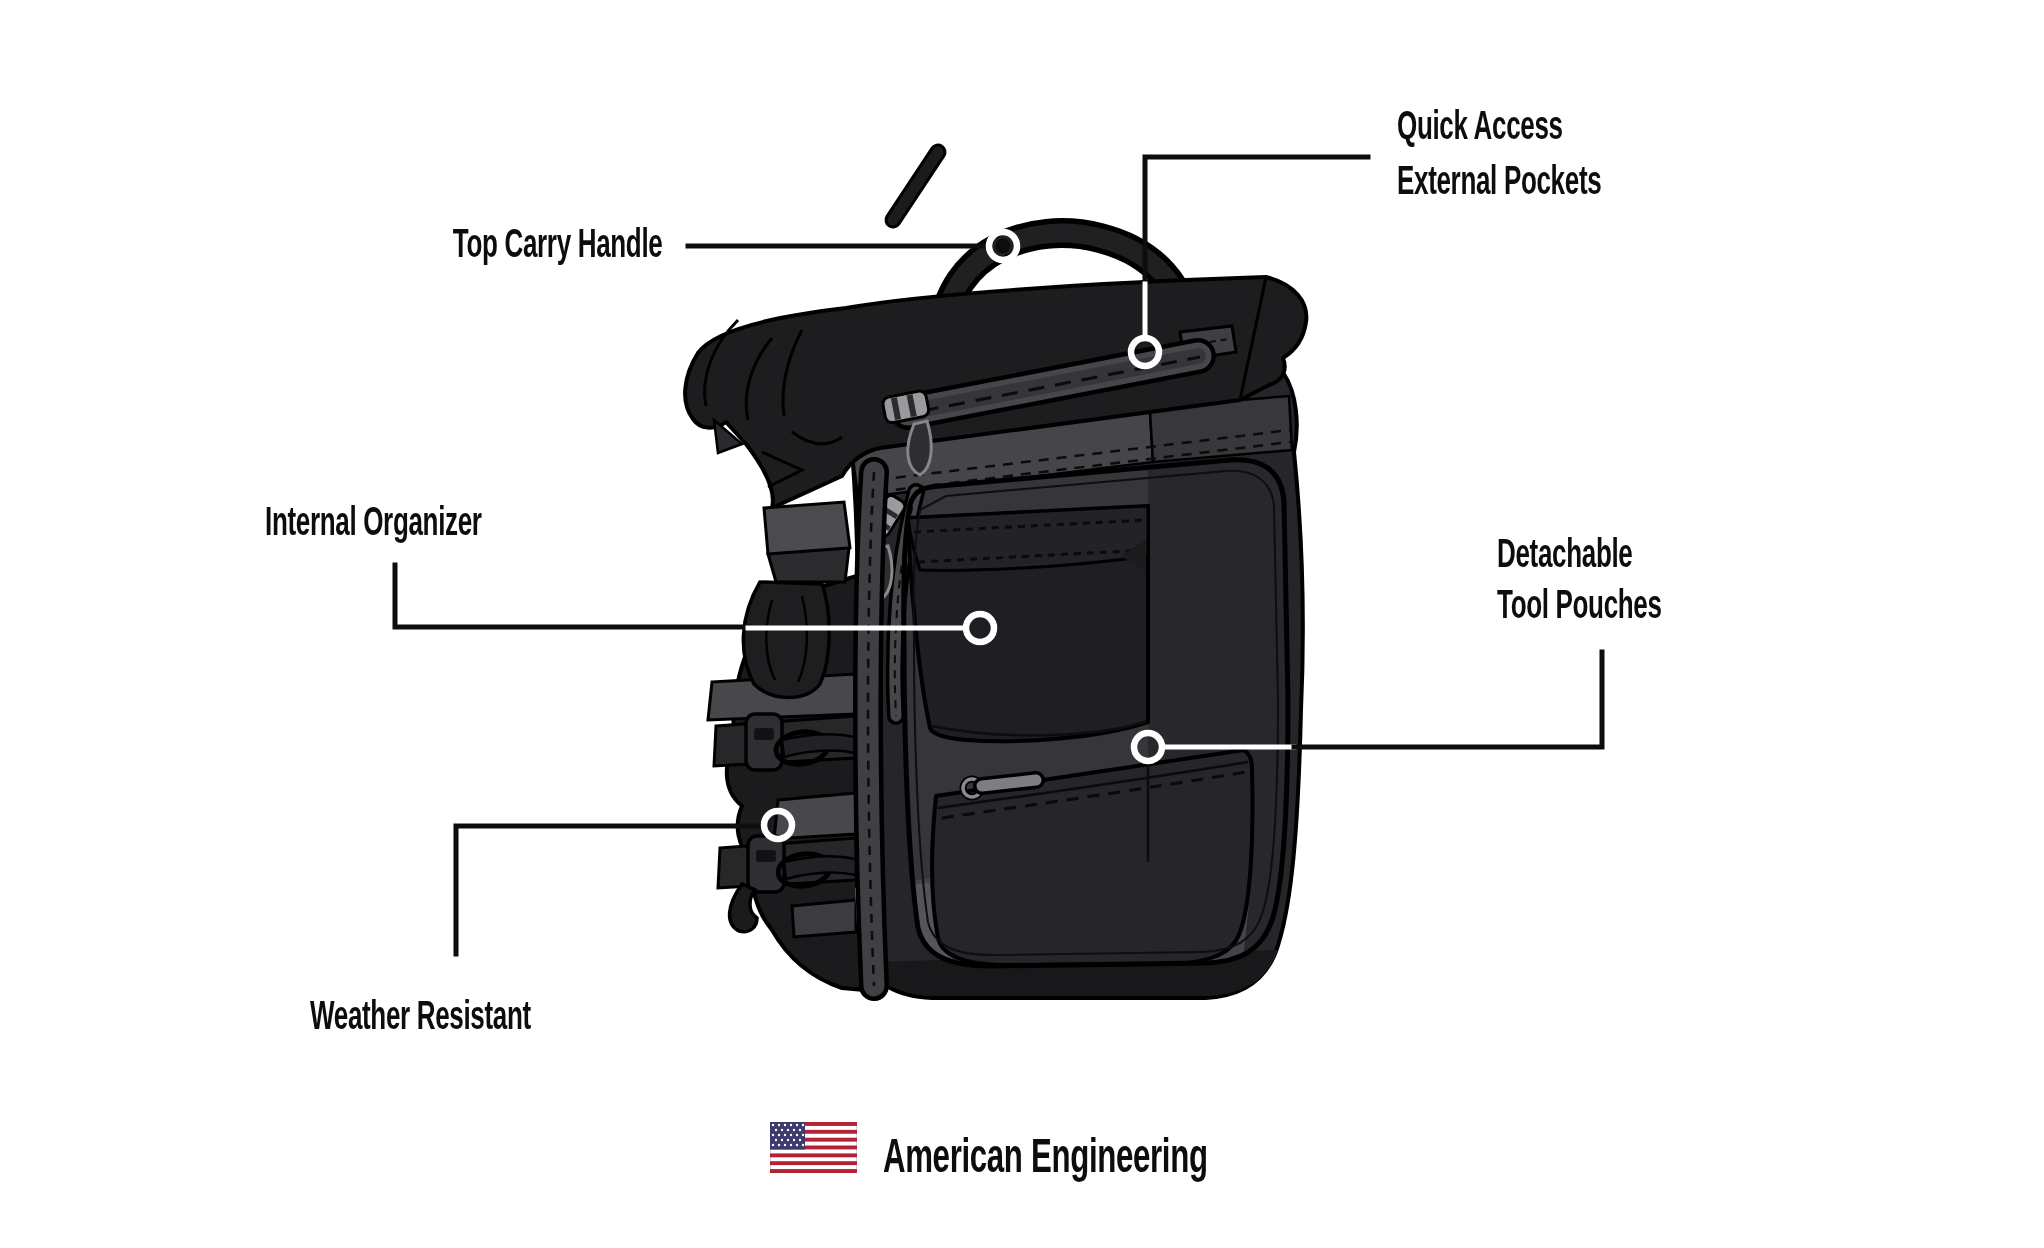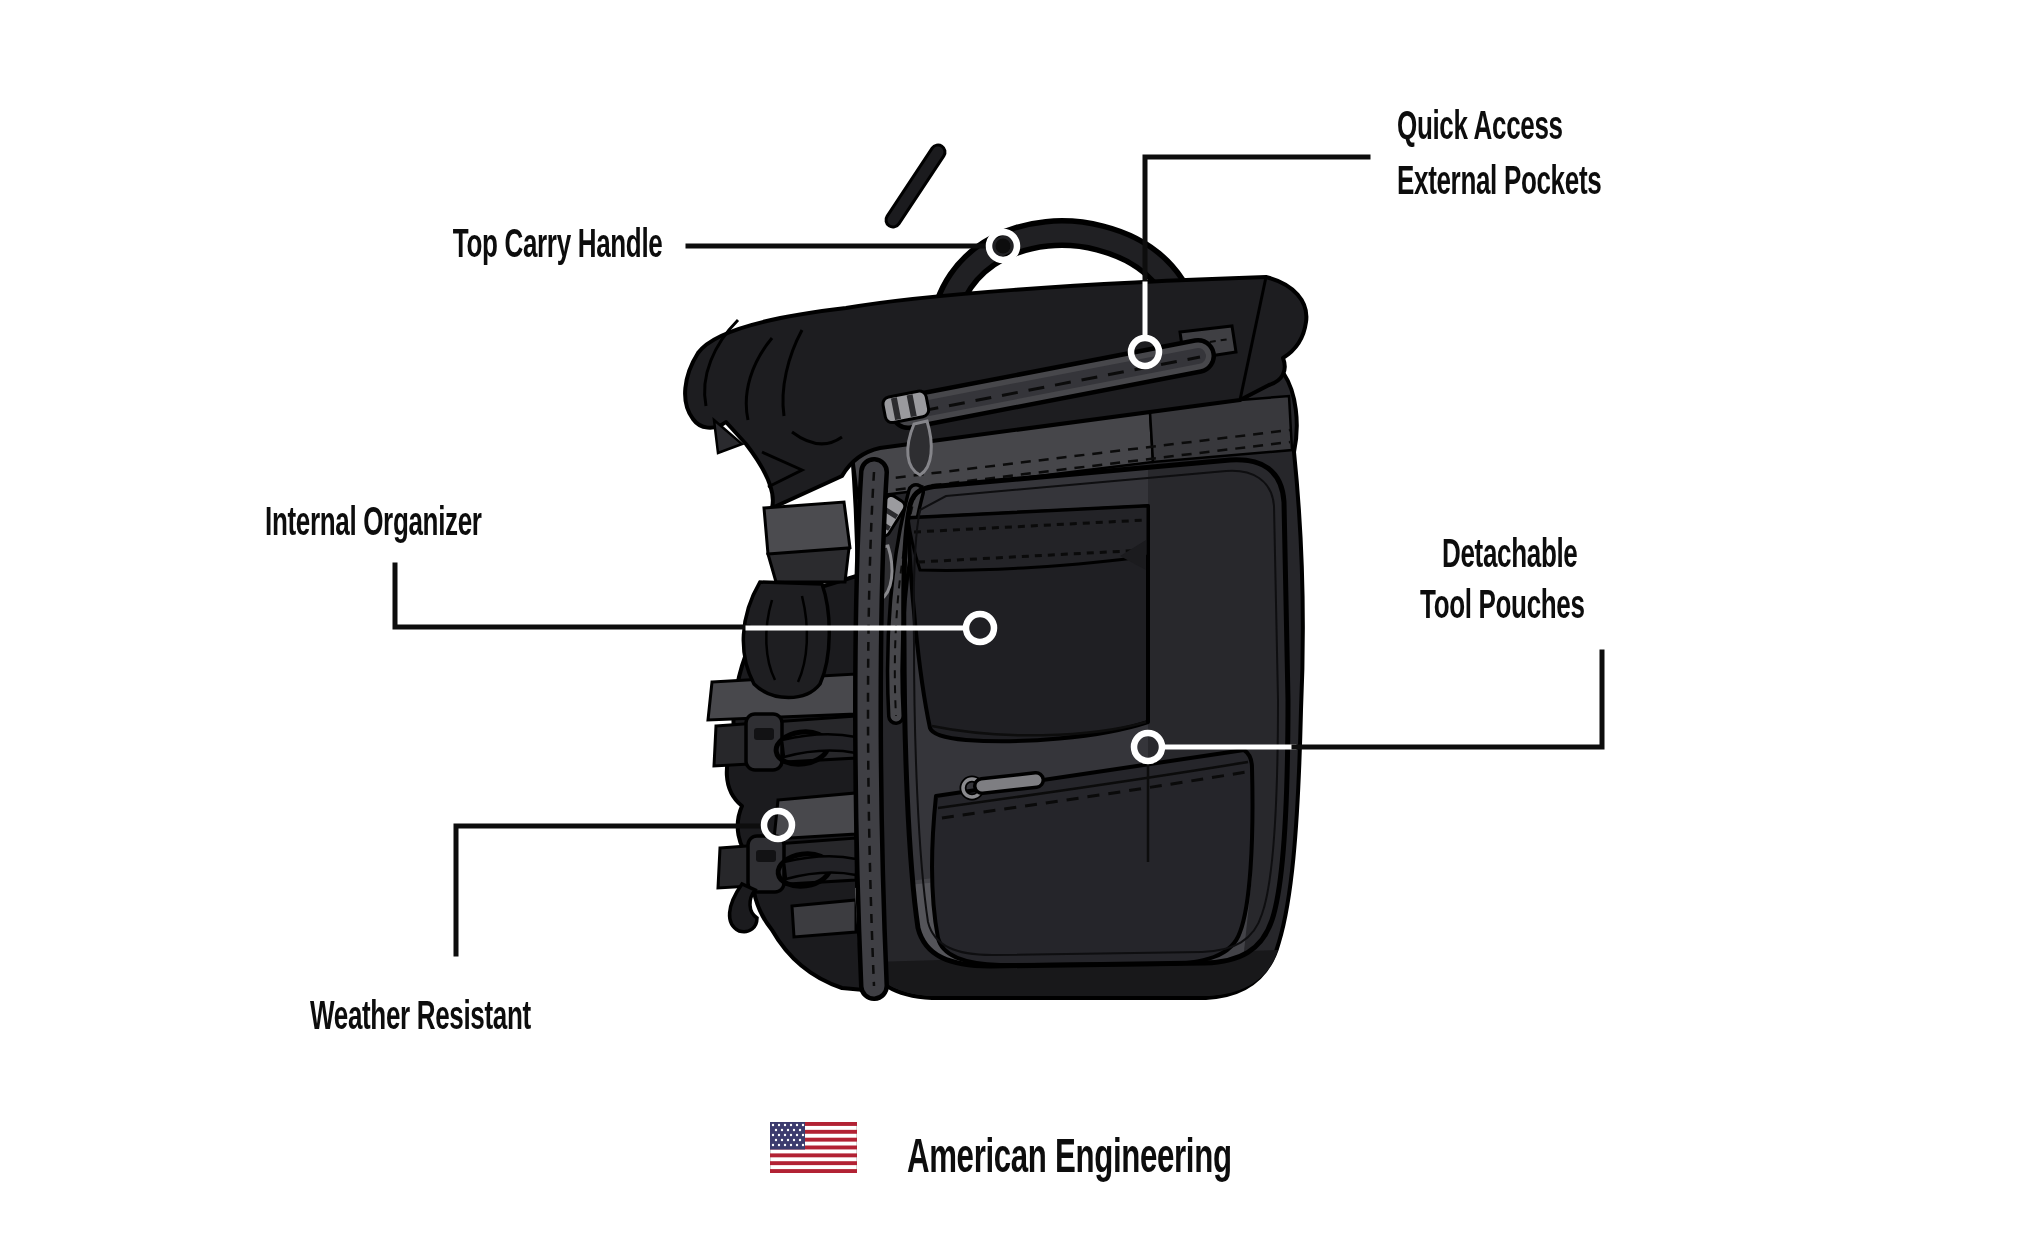--- a/index.html
+++ b/index.html
@@ -14,23 +14,23 @@
   }
   .lbl .cond{
     display:inline-block;transform:scaleX(0.65);transform-origin:left center;
     letter-spacing:-0.5px;white-space:nowrap;
   }
   .lbl.r .cond{transform-origin:right center;}
   .lbl.r{text-align:right;}
   #label-top-carry-handle{right:1382px;top:216px;}
   #label-quick-access{left:1397px;top:98px;}
   #label-internal-organizer{left:265px;top:494px;}
-  #label-detachable{left:1420px;top:528px;line-height:51px;text-align:center;}
+  #label-detachable{left:1497px;top:528px;line-height:51px;}
   #label-weather-resistant{left:310px;top:976px;margin-top:12px;}
-  #footer-text{left:907px;top:1128px;font-size:48px;}
+  #footer-text{left:883px;top:1128px;font-size:48px;}
   #flag{position:absolute;left:770px;top:1122px;width:87px;height:51px;}
 </style>
 </head>
 <body>
 
 <div id="stage">
 
   <svg id="art" width="2044" height="1248" viewBox="0 0 2044 1248">
 
     <g>

